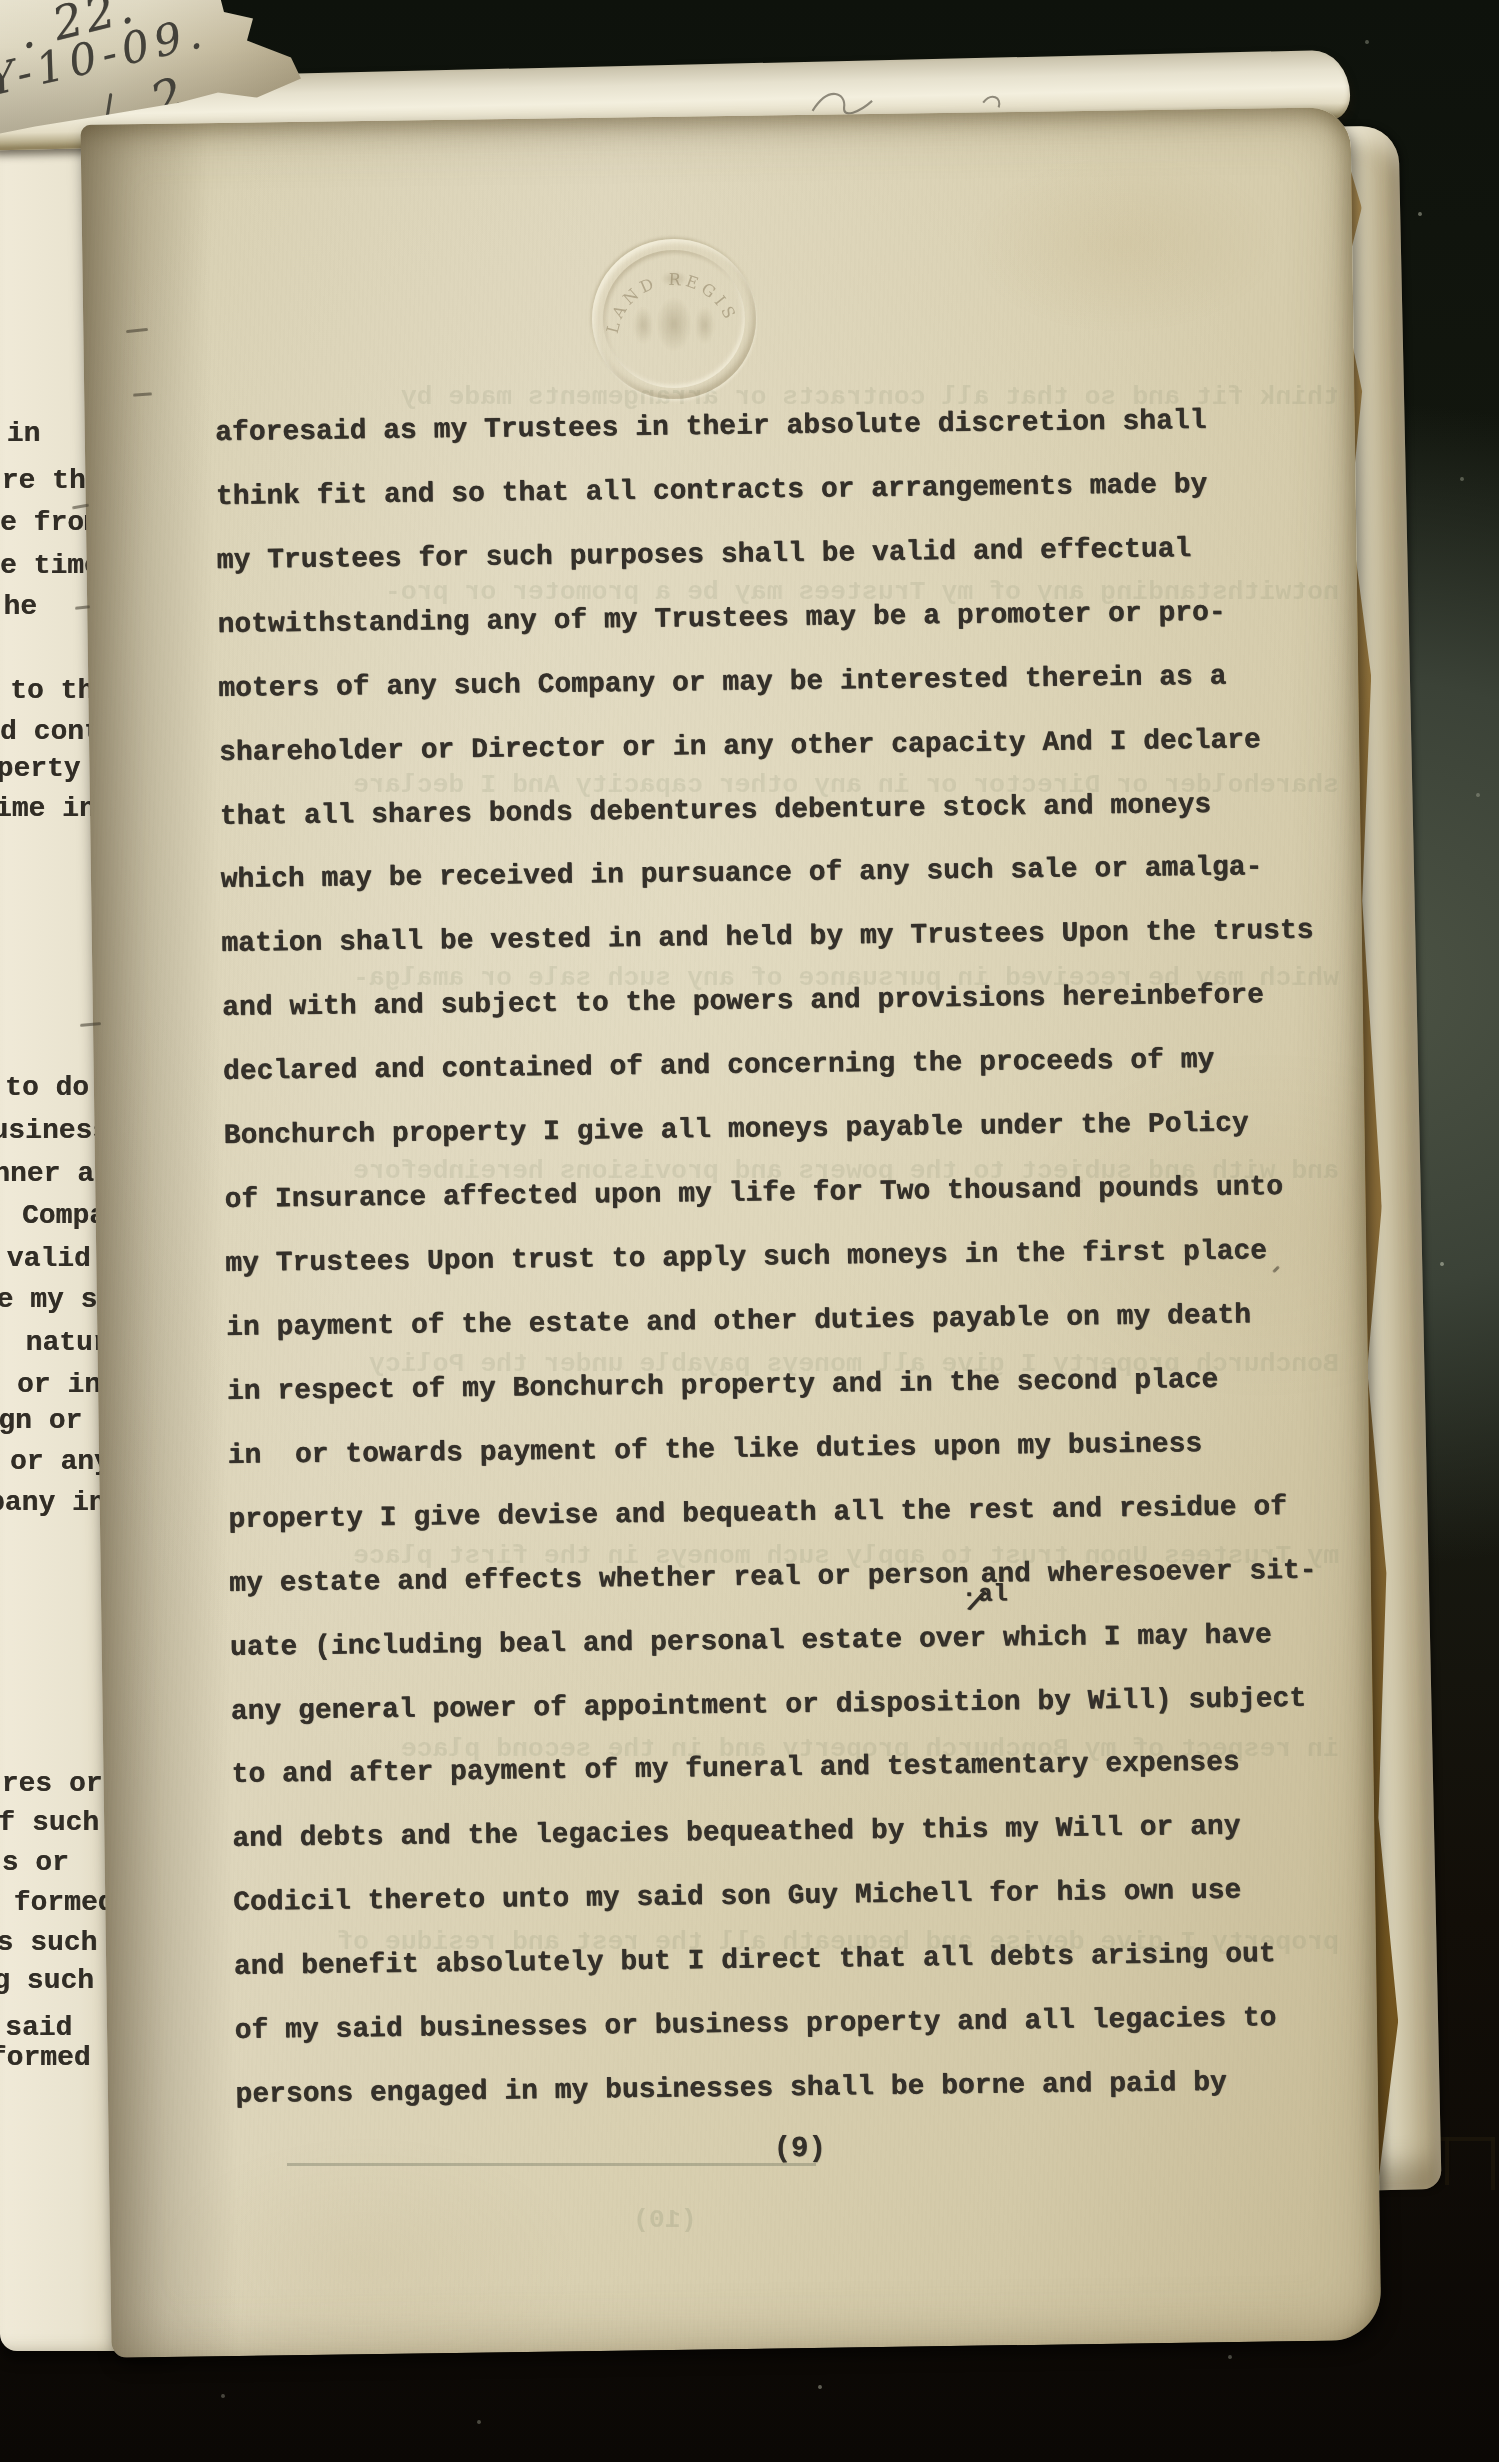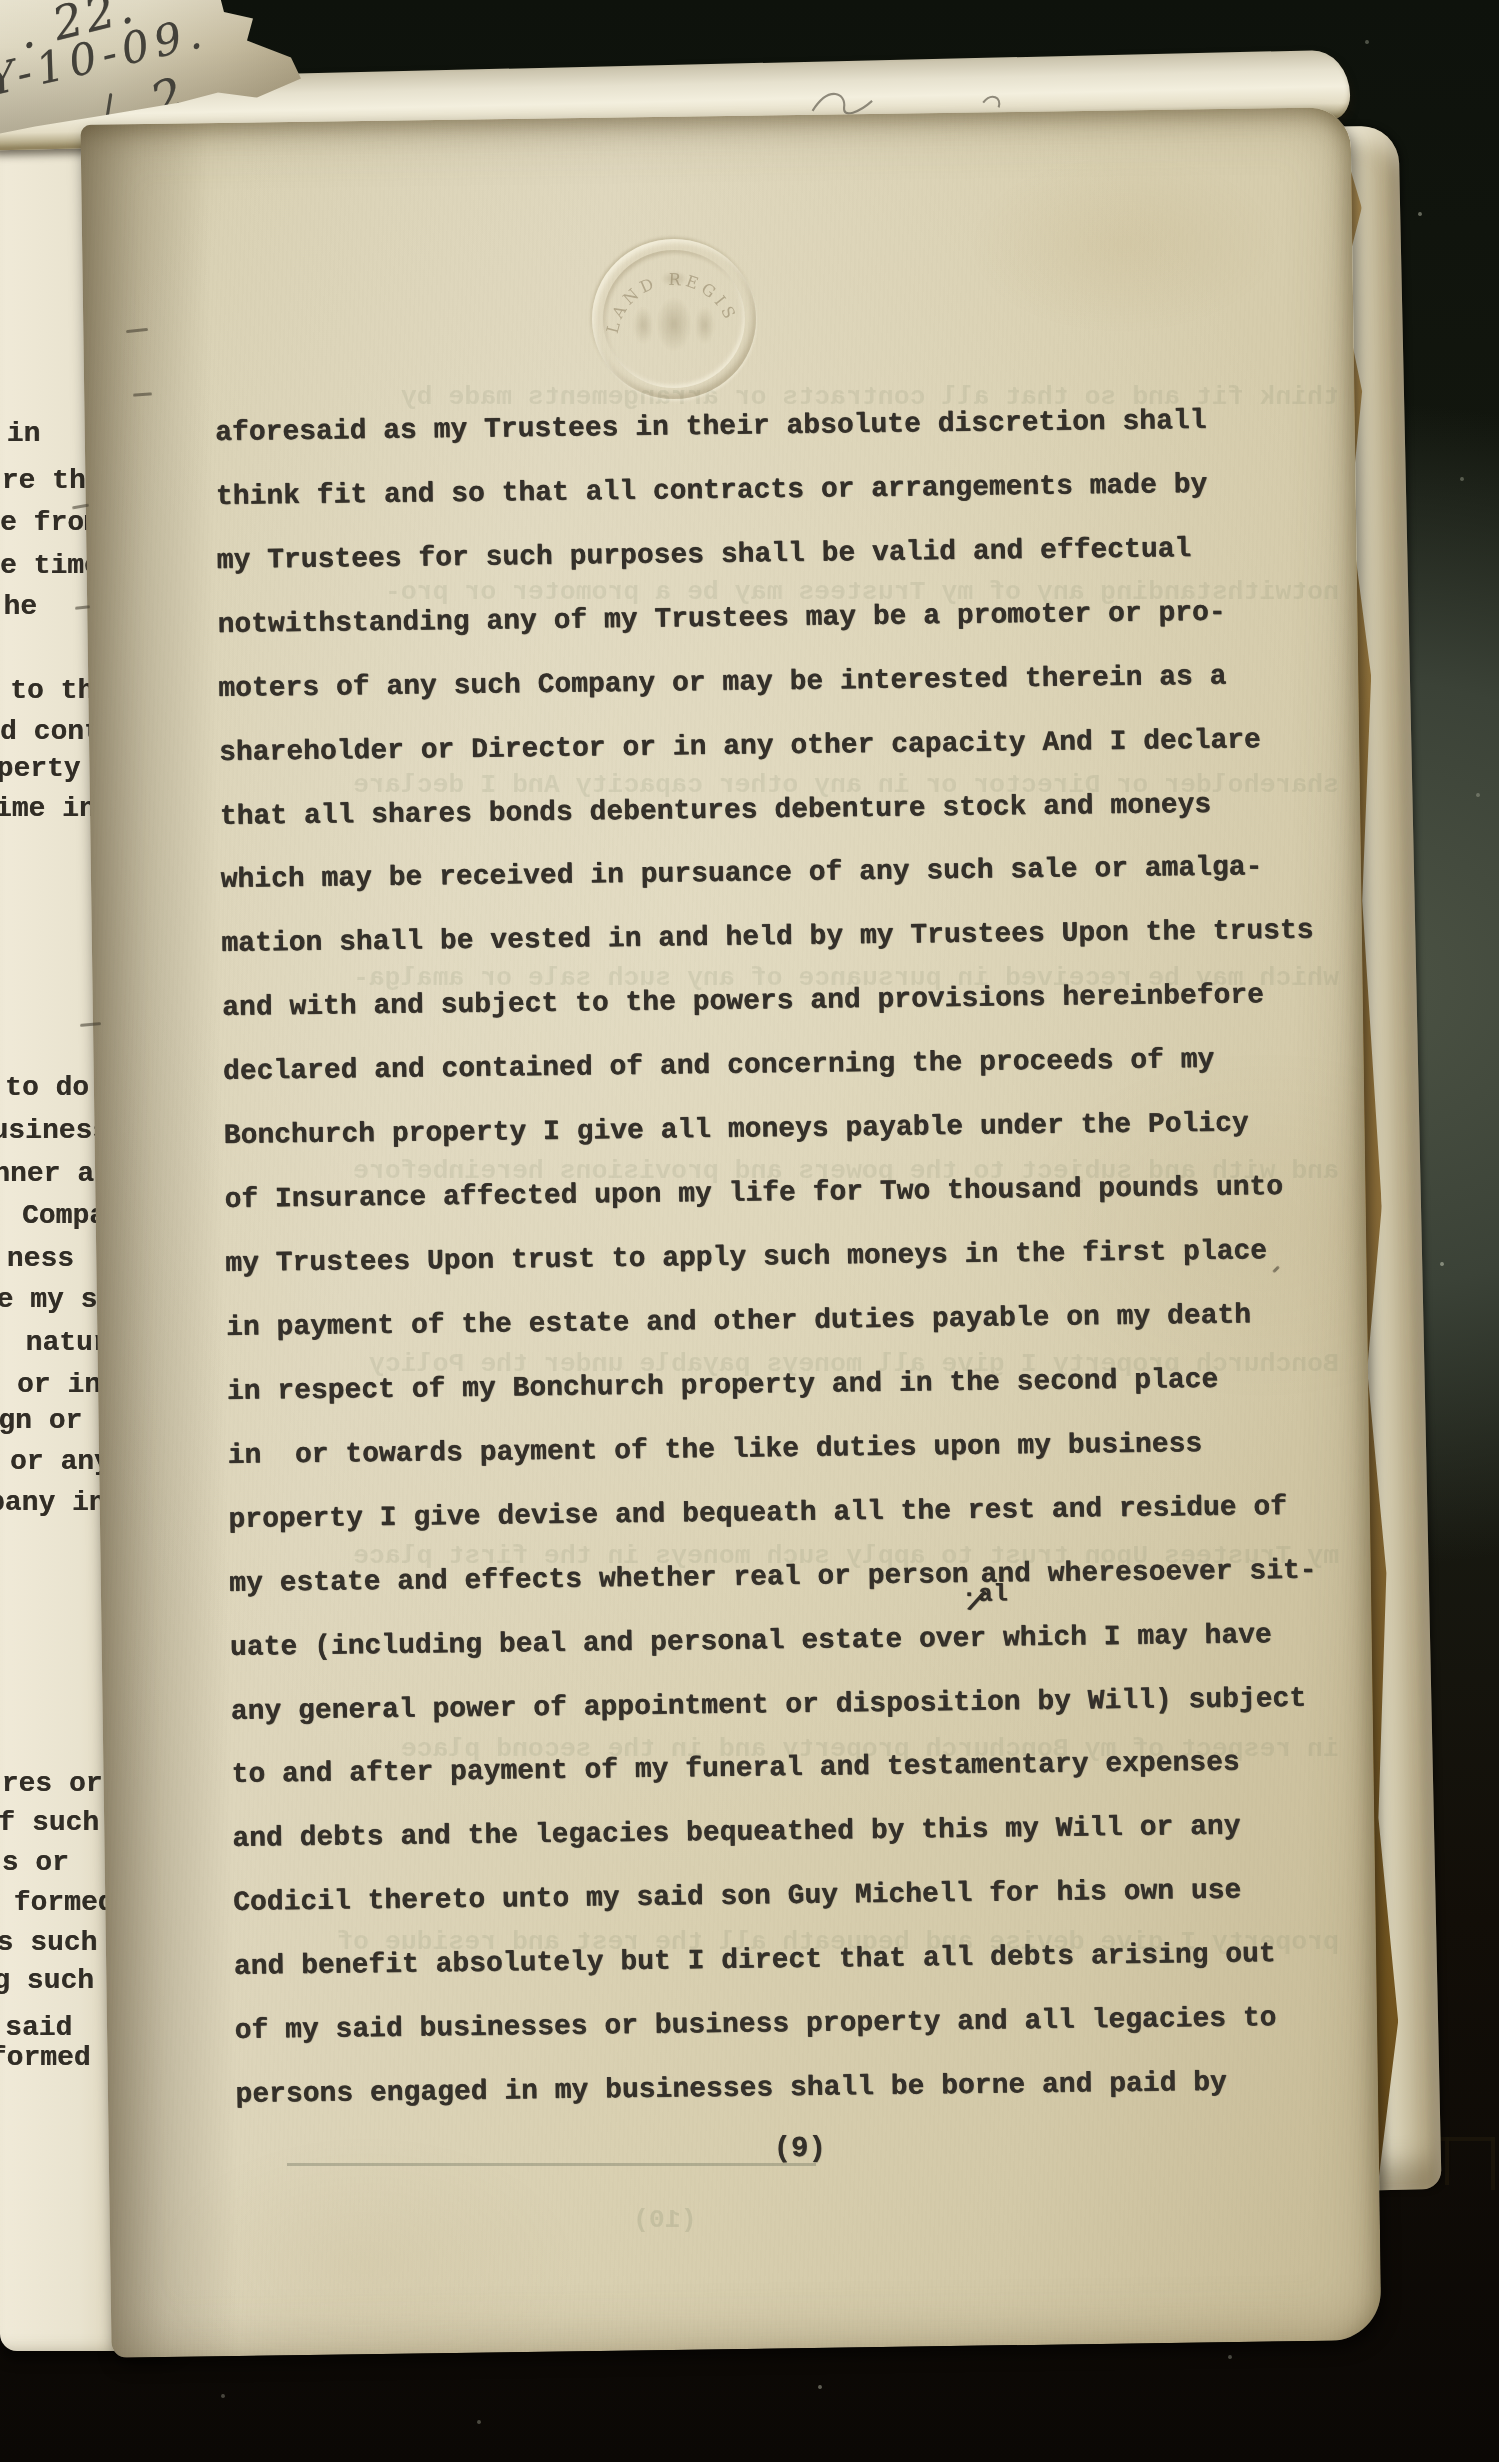--- a/index.html
+++ b/index.html
@@ -137,21 +137,21 @@
       <div class="frag" style="left: 0px; top: 425px;">e time</div>
       <div class="frag" style="left: 3.4px; top: 466px;">he</div>
       <div class="frag" style="left: 10.2px; top: 550px;">to the</div>
       <div class="frag" style="left: 0px; top: 591px;">d conta</div>
       <div class="frag" style="left: -3.4px; top: 628px;">perty A</div>
       <div class="frag" style="left: -5.1px; top: 668px;">ime in</div>
       <div class="frag" style="left: 5.1px; top: 947px;">to do</div>
       <div class="frag" style="left: -8.5px; top: 990px;">usiness</div>
       <div class="frag" style="left: -6.8px; top: 1033px;">nner as</div>
       <div class="frag" style="left: 22px; top: 1075px;">Company</div>
-      <div class="frag" style="left: 6.8px; top: 1118px;">ness</div>
+      <div class="frag" style="left: 6.8px; top: 1118px;">valid</div>
       <div class="frag" style="left: -3.4px; top: 1159px;">e my sai</div>
       <div class="frag" style="left: 25.6px; top: 1202px;">nature</div>
       <div class="frag" style="left: 17px; top: 1244px;">or in</div>
       <div class="frag" style="left: -1.7px; top: 1280px;">gn or</div>
       <div class="frag" style="left: 10px; top: 1321px;">or any</div>
       <div class="frag" style="left: -12px; top: 1362px;">pany in</div>
       <div class="frag" style="left: 1.7px; top: 1643px;">res or</div>
       <div class="frag" style="left: -1.7px; top: 1682px;">f such</div>
       <div class="frag" style="left: 1.7px; top: 1722px;">s or</div>
       <div class="frag" style="left: 13.7px; top: 1762px;">formed</div>

